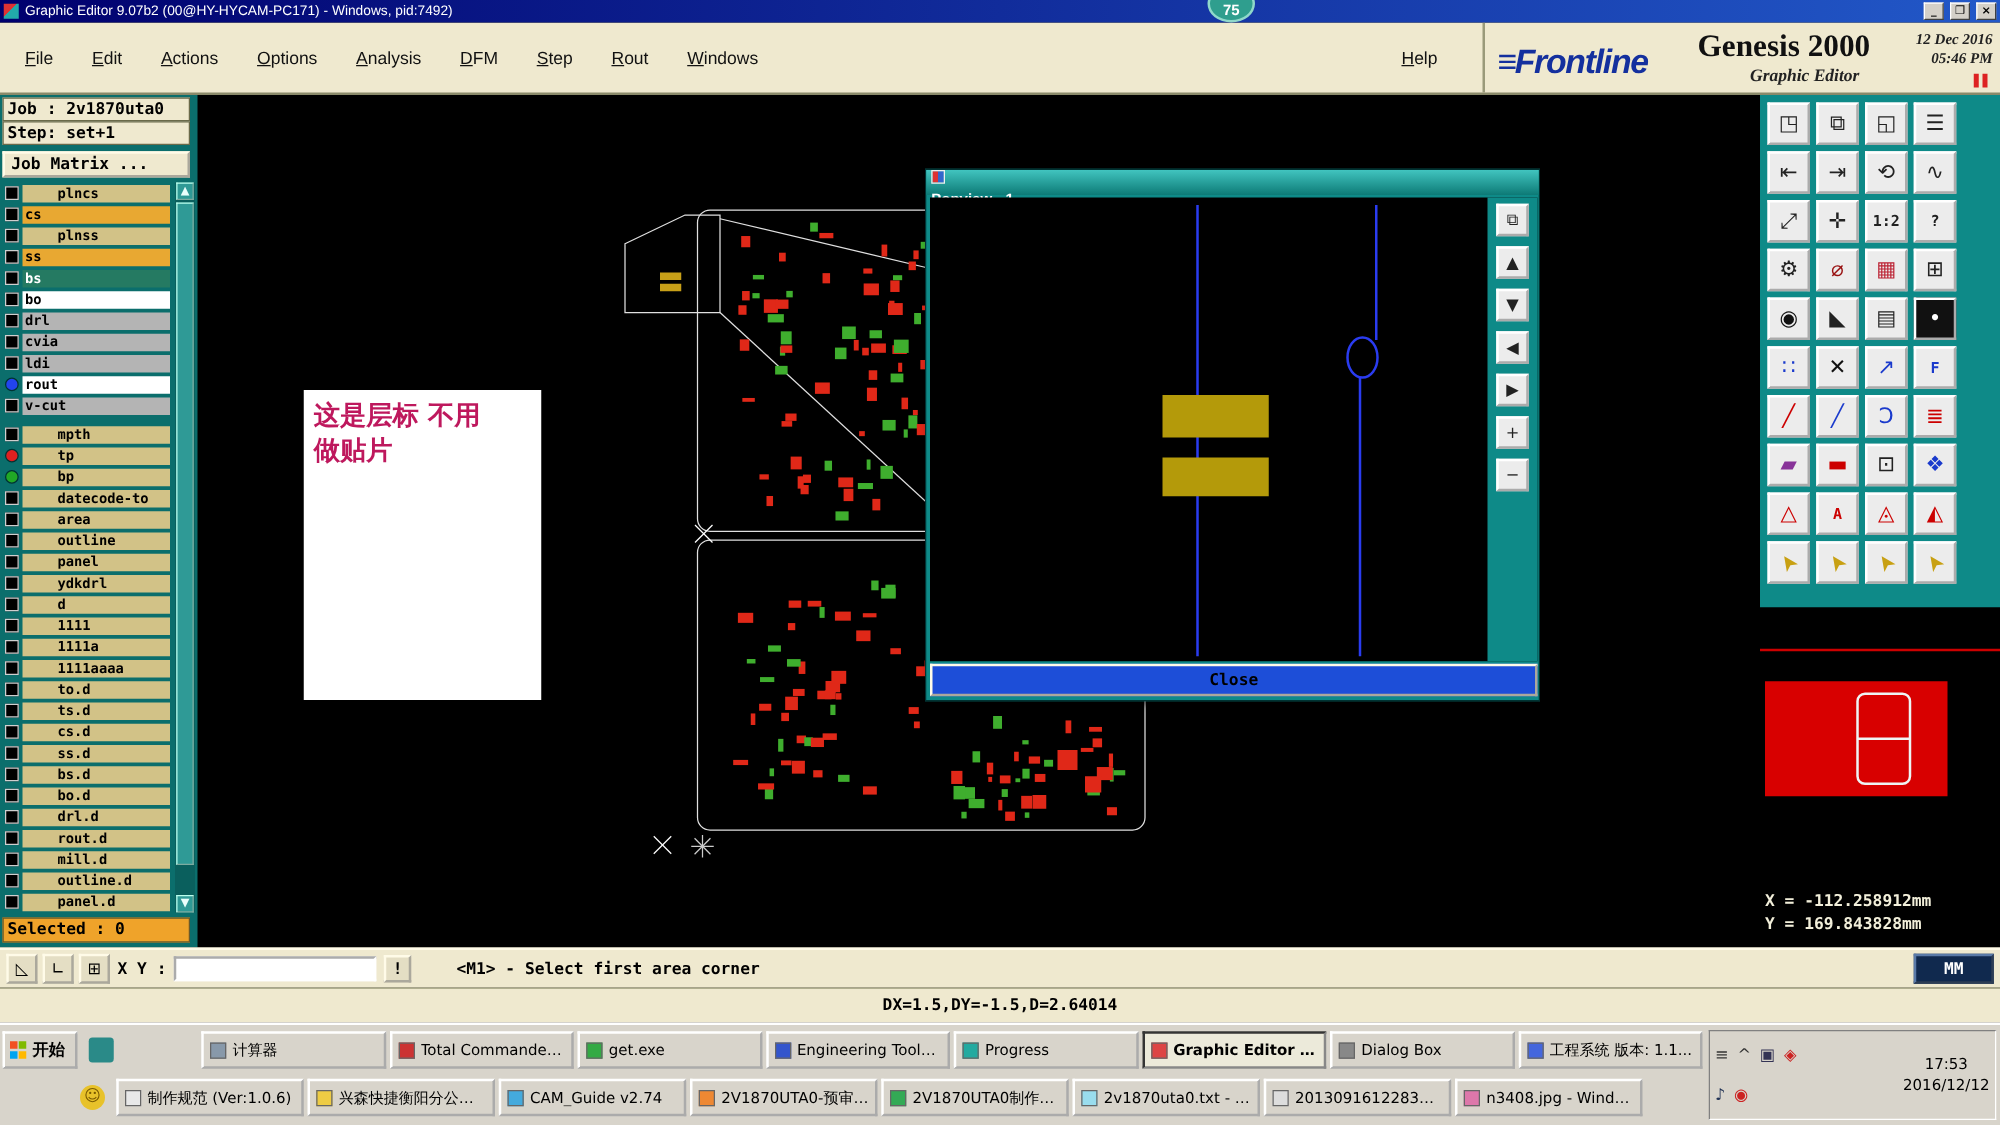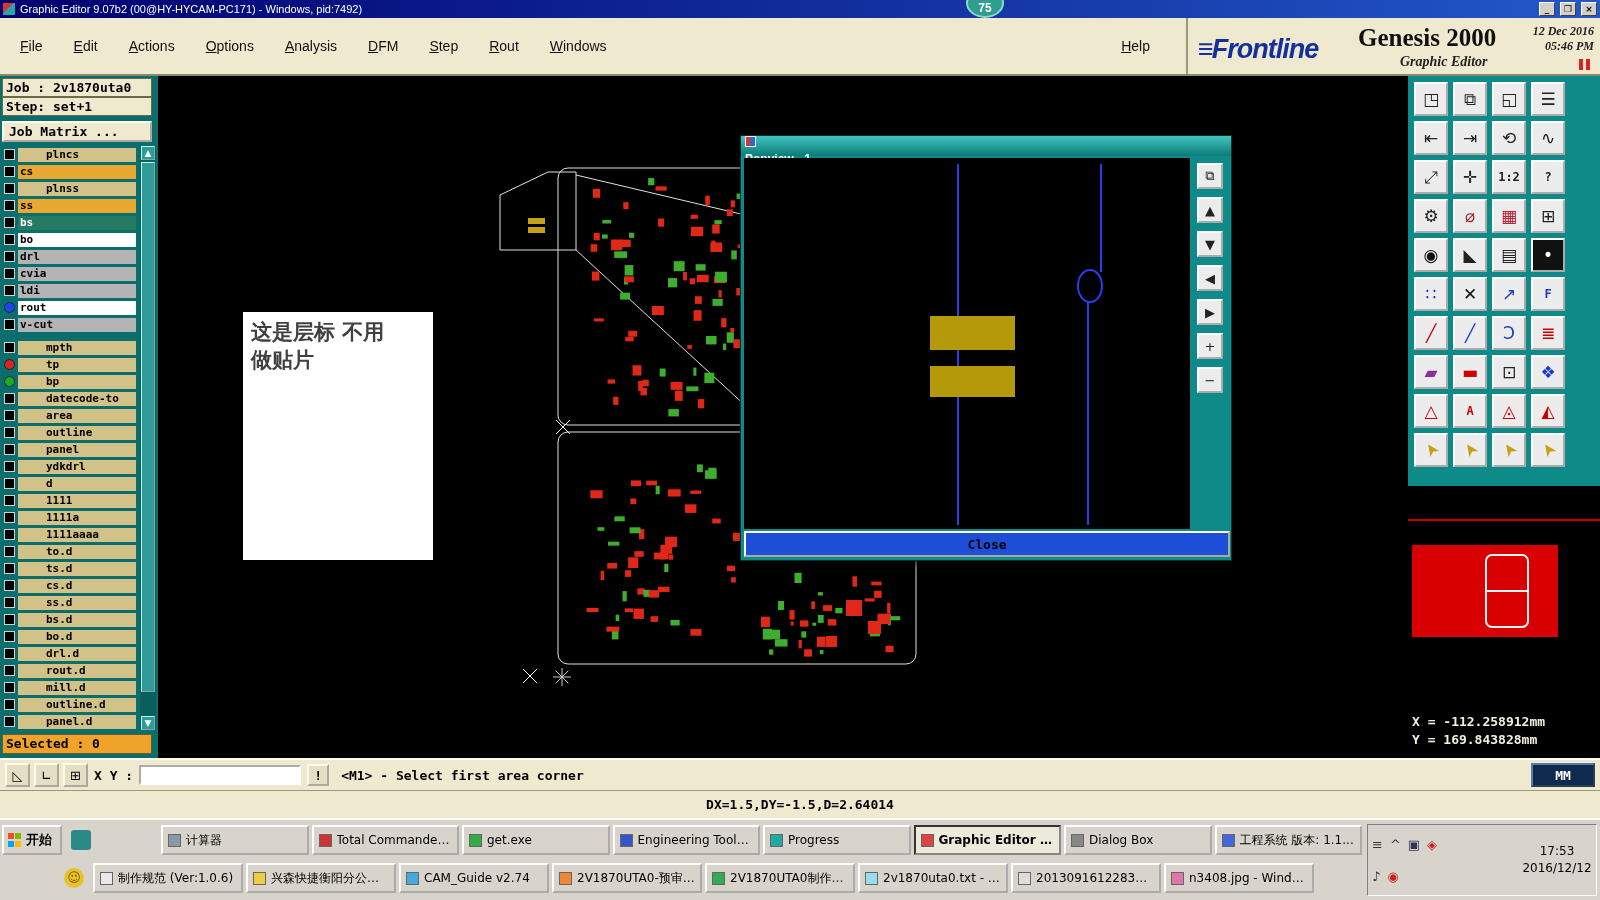--- a/index.html
+++ b/index.html
@@ -73,21 +73,21 @@
     background:#2f9a96; border:1px outset #bfe; }
   .selected-row { position:absolute; left:2px; top:658px; width:150px; height:20px;
     background:#efa32a; border:1px solid #6a5a2a; color:#000;
     font:bold 13px "DejaVu Sans Mono",monospace; padding:1px 3px; }
 
   
   .canvas { position:absolute; left:158px; top:76px; width:1250px; height:682px;
     background:#000; z-index:5; }
   #pcb-svg { position:absolute; left:0; top:0; }
   .note { position:absolute; left:85px; top:236px; width:190px; height:248px;
-    background:#fff; color:#404040; padding:6px 8px; line-height:1.3;
+    background:#fff; color:#be185d; padding:6px 8px; line-height:1.3;
     font:bold 21px "DejaVu Sans",sans-serif; z-index:6; }
 
   
   .popview { position:absolute; left:740px; top:135px; width:492px; height:426px;
     background:#0e8a88; border:1px solid #033; box-shadow:3px 3px 6px rgba(0,0,0,.6); z-index:20; }
   .pv-title { height:20px; display:flex; align-items:flex-start; gap:5px; padding:0 4px;
     background:linear-gradient(to bottom,#41c4bf,#0d7a76);flex-direction:column; }
   .pv-title-icon { width:11px; height:11px; background:linear-gradient(90deg,#d33 50%,#36c 50%);
     border:1px solid #eee; flex:none; }
   .pv-title-label { flex:1; color:#fff; font:bold 12px "Liberation Sans",sans-serif; }
@@ -123,21 +123,21 @@
   
   .cmdbar { position:absolute; left:0; top:758px; width:1600px; height:32px;
     background:#efe9cf; border-top:2px solid #fffbe8; display:flex; align-items:center;
     gap:6px; padding:0 5px; font:bold 13px "DejaVu Sans Mono",monospace; z-index:30; }
   .mini-btn { width:25px; height:24px; background:#e4dec4; border:2px outset #fffbe8;
     font:13px "DejaVu Sans",sans-serif; display:flex; align-items:center; justify-content:center; flex:none; }
   .xy-input { width:162px; height:20px; border:2px inset #fff; background:#fff;
     font:13px "DejaVu Sans Mono",monospace; padding:0 3px; flex:none; }
   .warn-btn { width:22px; height:22px; background:#e4dec4; border:2px outset #fffbe8;
     font:bold 13px "DejaVu Sans Mono",monospace; flex:none; }
-  .cmd-msg { flex:1; padding-left:6px; white-space:nowrap; overflow:hidden; }
+  .cmd-msg { flex:1; padding-left:6px; white-space:nowrap; overflow:hidden;margin-left:24px; }
   .mm-btn { width:64px; height:24px; background:#10294e; color:#fff; border:2px outset #5a7aa8;
     font:bold 13px "DejaVu Sans Mono",monospace; display:flex; align-items:center;
     justify-content:center; flex:none; }
 
   
   .statusbar { position:absolute; left:0; top:790px; width:1600px; height:28px;
     background:#efe9cf; border-top:1px solid #9a9a7a; display:flex; align-items:center;
     justify-content:center; font:bold 13px "DejaVu Sans Mono",monospace; color:#000; z-index:30; }
 
   

